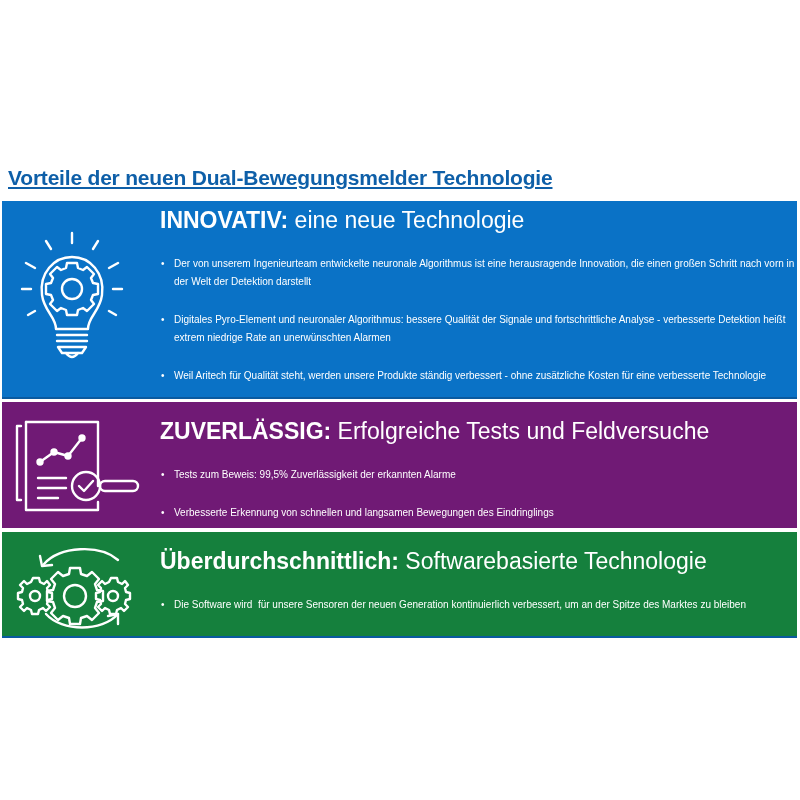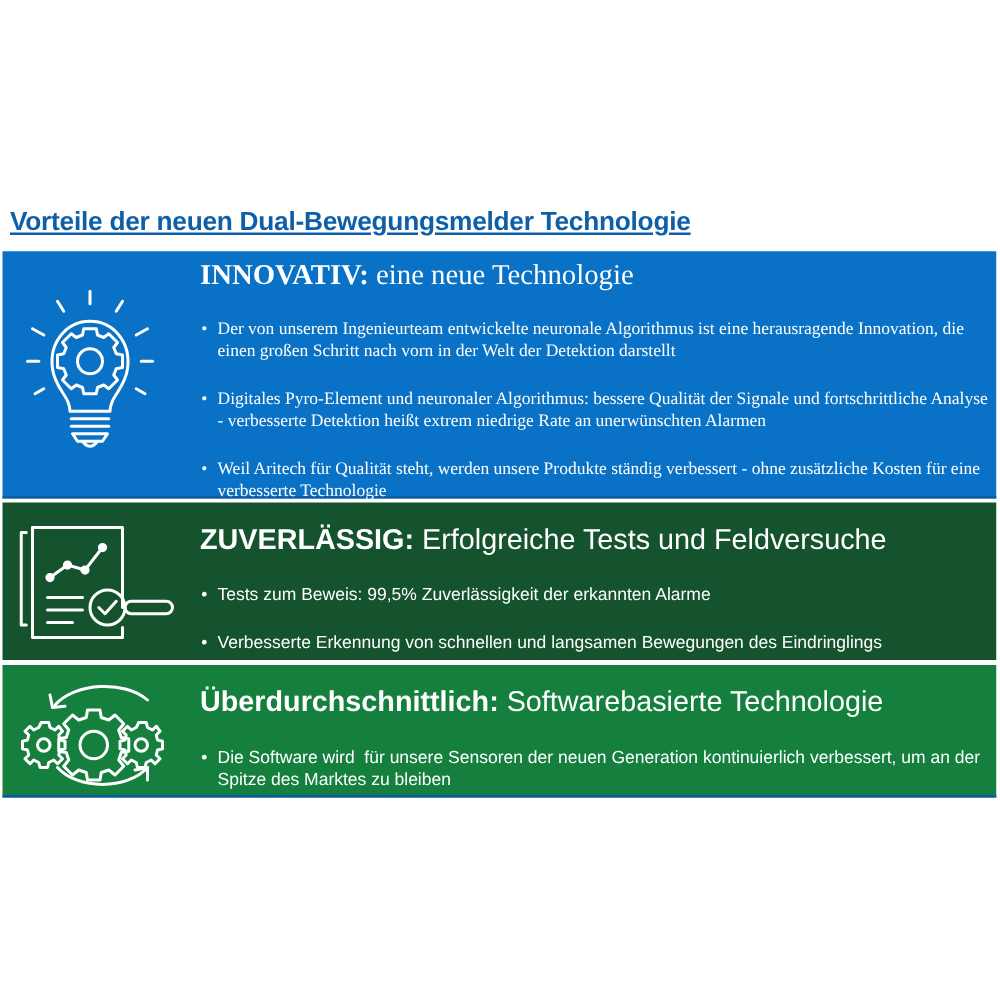--- a/index.html
+++ b/index.html
@@ -1,29 +1,29 @@
 <!DOCTYPE html>
 <html><head>
 <meta charset="utf-8">
 <style>
   html, body { margin:0; padding:0; background:#ffffff; }
   body { width:800px; height:800px; position:relative; overflow:hidden; font-family:"Liberation Sans", sans-serif; }
   .title { position:absolute; left:8px; top:166px; font-size:21px; font-weight:bold; color:#0e5fa8; letter-spacing:-0.2px; white-space:nowrap;text-decoration:underline; }
   .panel { position:absolute; left:2px; width:795px; color:#ffffff; }
   .p1 { top:201px; height:196px; background:#0a72c6; border-bottom:2px solid #0a5aa0; }
-  .p2 { top:402px; height:126px; background:#14532d; }
+  .p2 { top:402px; height:126px; background:#701a75; }
   .p3 { top:532px; height:104px; background:#15803d; border-bottom:2px solid #0a5aa0; }
   .sep { position:absolute; left:2px; width:795px; height:4px; background:#ffffff; }
   .icon { position:absolute; left:8px; }
   .content { position:absolute; left:158px; right:2px; top:0; }
   .heading { font-size:23px; white-space:nowrap; line-height:30px; }
   .heading b { font-weight:bold; }
   .heading span.rest { font-weight:normal; }
   ul { list-style:none; margin:0; padding:0; }
-  li { position:relative; padding-left:14px; font-size:14px; line-height:18px;margin-top:20px; }
+  li { position:relative; padding-left:14px; font-size:10px; line-height:18px;margin-top:20px; }
   li::before { content:"\2022"; position:absolute; left:1px; top:0; }
 </style>
 </head>
 <body>
 
 <div class="title">Vorteile der neuen Dual-Bewegungsmelder Technologie</div>
 
 <div class="panel p1">
   <div class="icon" style="top:24px;">
     <svg width="130" height="140" viewBox="0 0 130 140" fill="none" stroke="#fff" stroke-width="2.4" stroke-linecap="round" stroke-linejoin="round">
@@ -41,21 +41,21 @@
       <path d="M46 104 C46 92 34 86 32 70 C29 48 44 32 62 32 C80 32 95 48 92 70 C90 86 78 92 78 104 Z"></path>
       <line x1="47" y1="110" x2="77" y2="110"></line>
       <line x1="47" y1="116" x2="77" y2="116"></line>
       <path d="M48 122 L76 122 L72 128 L52 128 Z"></path>
       <path d="M56 128 Q62 136 68 128"></path>
 
       <path d="M57 48 L67 48 L68 53 L73 55 L77 52 L84 59 L81 63 L83 68 L88 69 L88 79 L83 80 L81 85 L84 89 L77 96 L73 93 L68 95 L67 100 L57 100 L56 95 L51 93 L47 96 L40 89 L43 85 L41 80 L36 79 L36 69 L41 68 L43 63 L40 59 L47 52 L51 55 L56 53 Z" transform="translate(0,-10) scale(1) translate(0,0)"></path>
       <circle cx="62" cy="64" r="10"></circle>
     </svg>
   </div>
-  <div class="content" style="top:4px;font-family:Liberation Serif, serif;">
+  <div class="content" style="top:4px;">
     <div class="heading">
       <b>INNOVATIV:</b><span class="rest"> eine neue Technologie</span>
     </div>
     <ul style="margin-top:4px;">
       <li style="margin-bottom:9px;">Der von unserem Ingenieurteam entwickelte neuronale Algorithmus ist eine herausragende Innovation, die einen großen Schritt nach vorn in der Welt der Detektion darstellt</li>
       <li style="margin-bottom:9px;">Digitales Pyro-Element und neuronaler Algorithmus: bessere Qualität der Signale und fortschrittliche Analyse - verbesserte Detektion heißt extrem niedrige Rate an unerwünschten Alarmen</li>
       <li>Weil Aritech für Qualität steht, werden unsere Produkte ständig verbessert - ohne zusätzliche Kosten für eine verbesserte Technologie</li>
     </ul>
   </div>
 </div>

